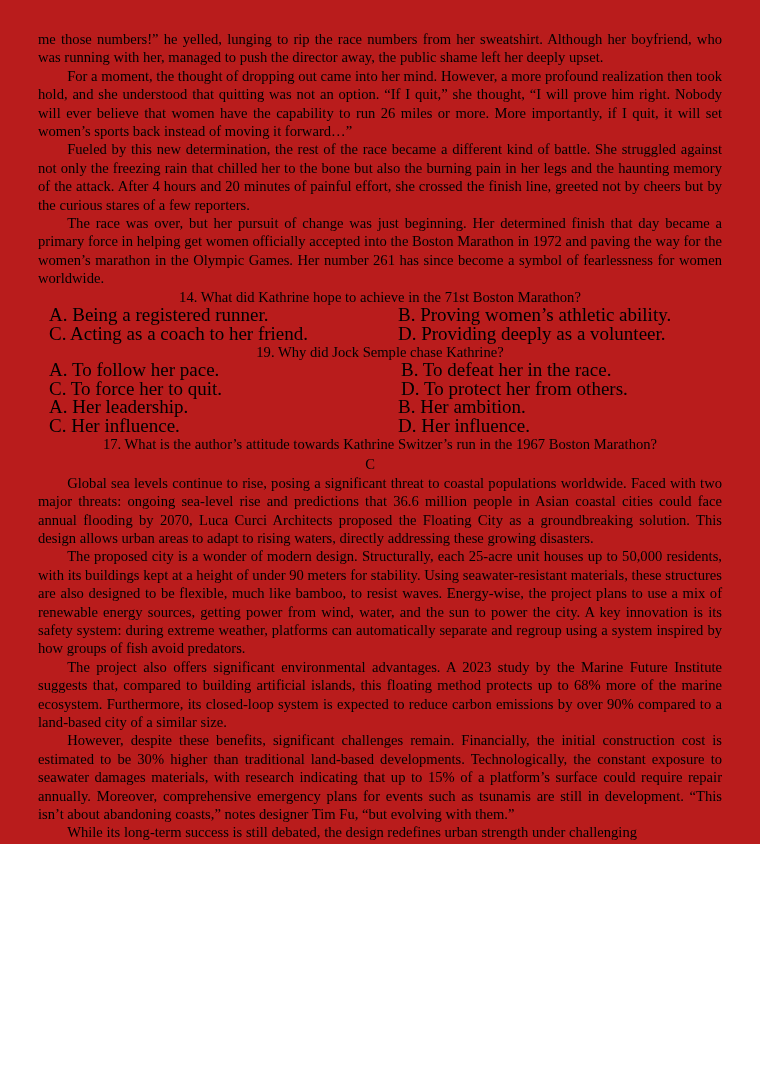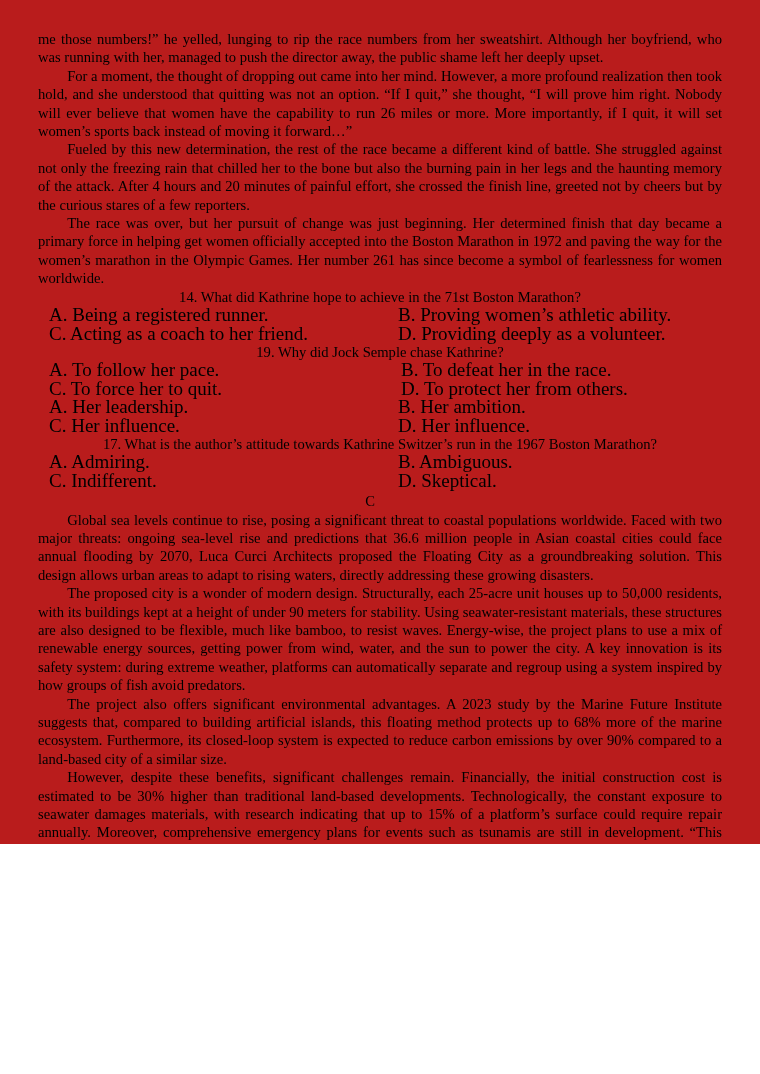--- a/index.html
+++ b/index.html
@@ -138,30 +138,20 @@
         </div>
         <div class="opt-row">
           <span class="opt-left">C. Her influence.</span>
           <span class="opt-right">D. Her influence.</span>
         </div>
       </div>
     </div>
 
     <div class="qblock q17">
       <p class="question">17. What is the author’s attitude towards Kathrine Switzer’s run in the 1967 Boston Marathon?</p>
-      <div class="options">
-        <div class="opt-row">
-          <span class="opt-left">A. Admiring.</span>
-          <span class="opt-right">B. Ambiguous.</span>
-        </div>
-        <div class="opt-row">
-          <span class="opt-left">C. Indifferent.</span>
-          <span class="opt-right">D. Skeptical.</span>
-        </div>
-      </div>
     </div>
 
     <p class="section-letter">C</p>
 
     <p class="para">Global sea levels continue to rise, posing a significant threat to coastal populations worldwide. Faced with two major threats: ongoing sea-level rise and predictions that 36.6 million people in Asian coastal cities could face annual flooding by 2070, Luca Curci Architects proposed the Floating City as a groundbreaking solution. This design allows urban areas to adapt to rising waters, directly addressing these growing disasters.</p>
     <p class="para">The proposed city is a wonder of modern design. Structurally, each 25-acre unit houses up to 50,000 residents, with its buildings kept at a height of under 90 meters for stability. Using seawater-resistant materials, these structures are also designed to be flexible, much like bamboo, to resist waves. Energy-wise, the project plans to use a mix of renewable energy sources, getting power from wind, water, and the sun to power the city. A key innovation is its safety system: during extreme weather, platforms can automatically separate and regroup using a system inspired by how groups of fish avoid predators.</p>
     <p class="para">The project also offers significant environmental advantages. A 2023 study by the Marine Future Institute suggests that, compared to building artificial islands, this floating method protects up to 68% more of the marine ecosystem. Furthermore, its closed-loop system is expected to reduce carbon emissions by over 90% compared to a land-based city of a similar size.</p>
     <p class="para">However, despite these benefits, significant challenges remain. Financially, the initial construction cost is estimated to be 30% higher than traditional land-based developments. Technologically, the constant exposure to seawater damages materials, with research indicating that up to 15% of a platform’s surface could require repair annually. Moreover, comprehensive emergency plans for events such as tsunamis are still in development. “This isn’t about abandoning coasts,” notes designer Tim Fu, “but evolving with them.”</p>
     <p class="para">While its long-term success is still debated, the design redefines urban strength under challenging</p>
 

